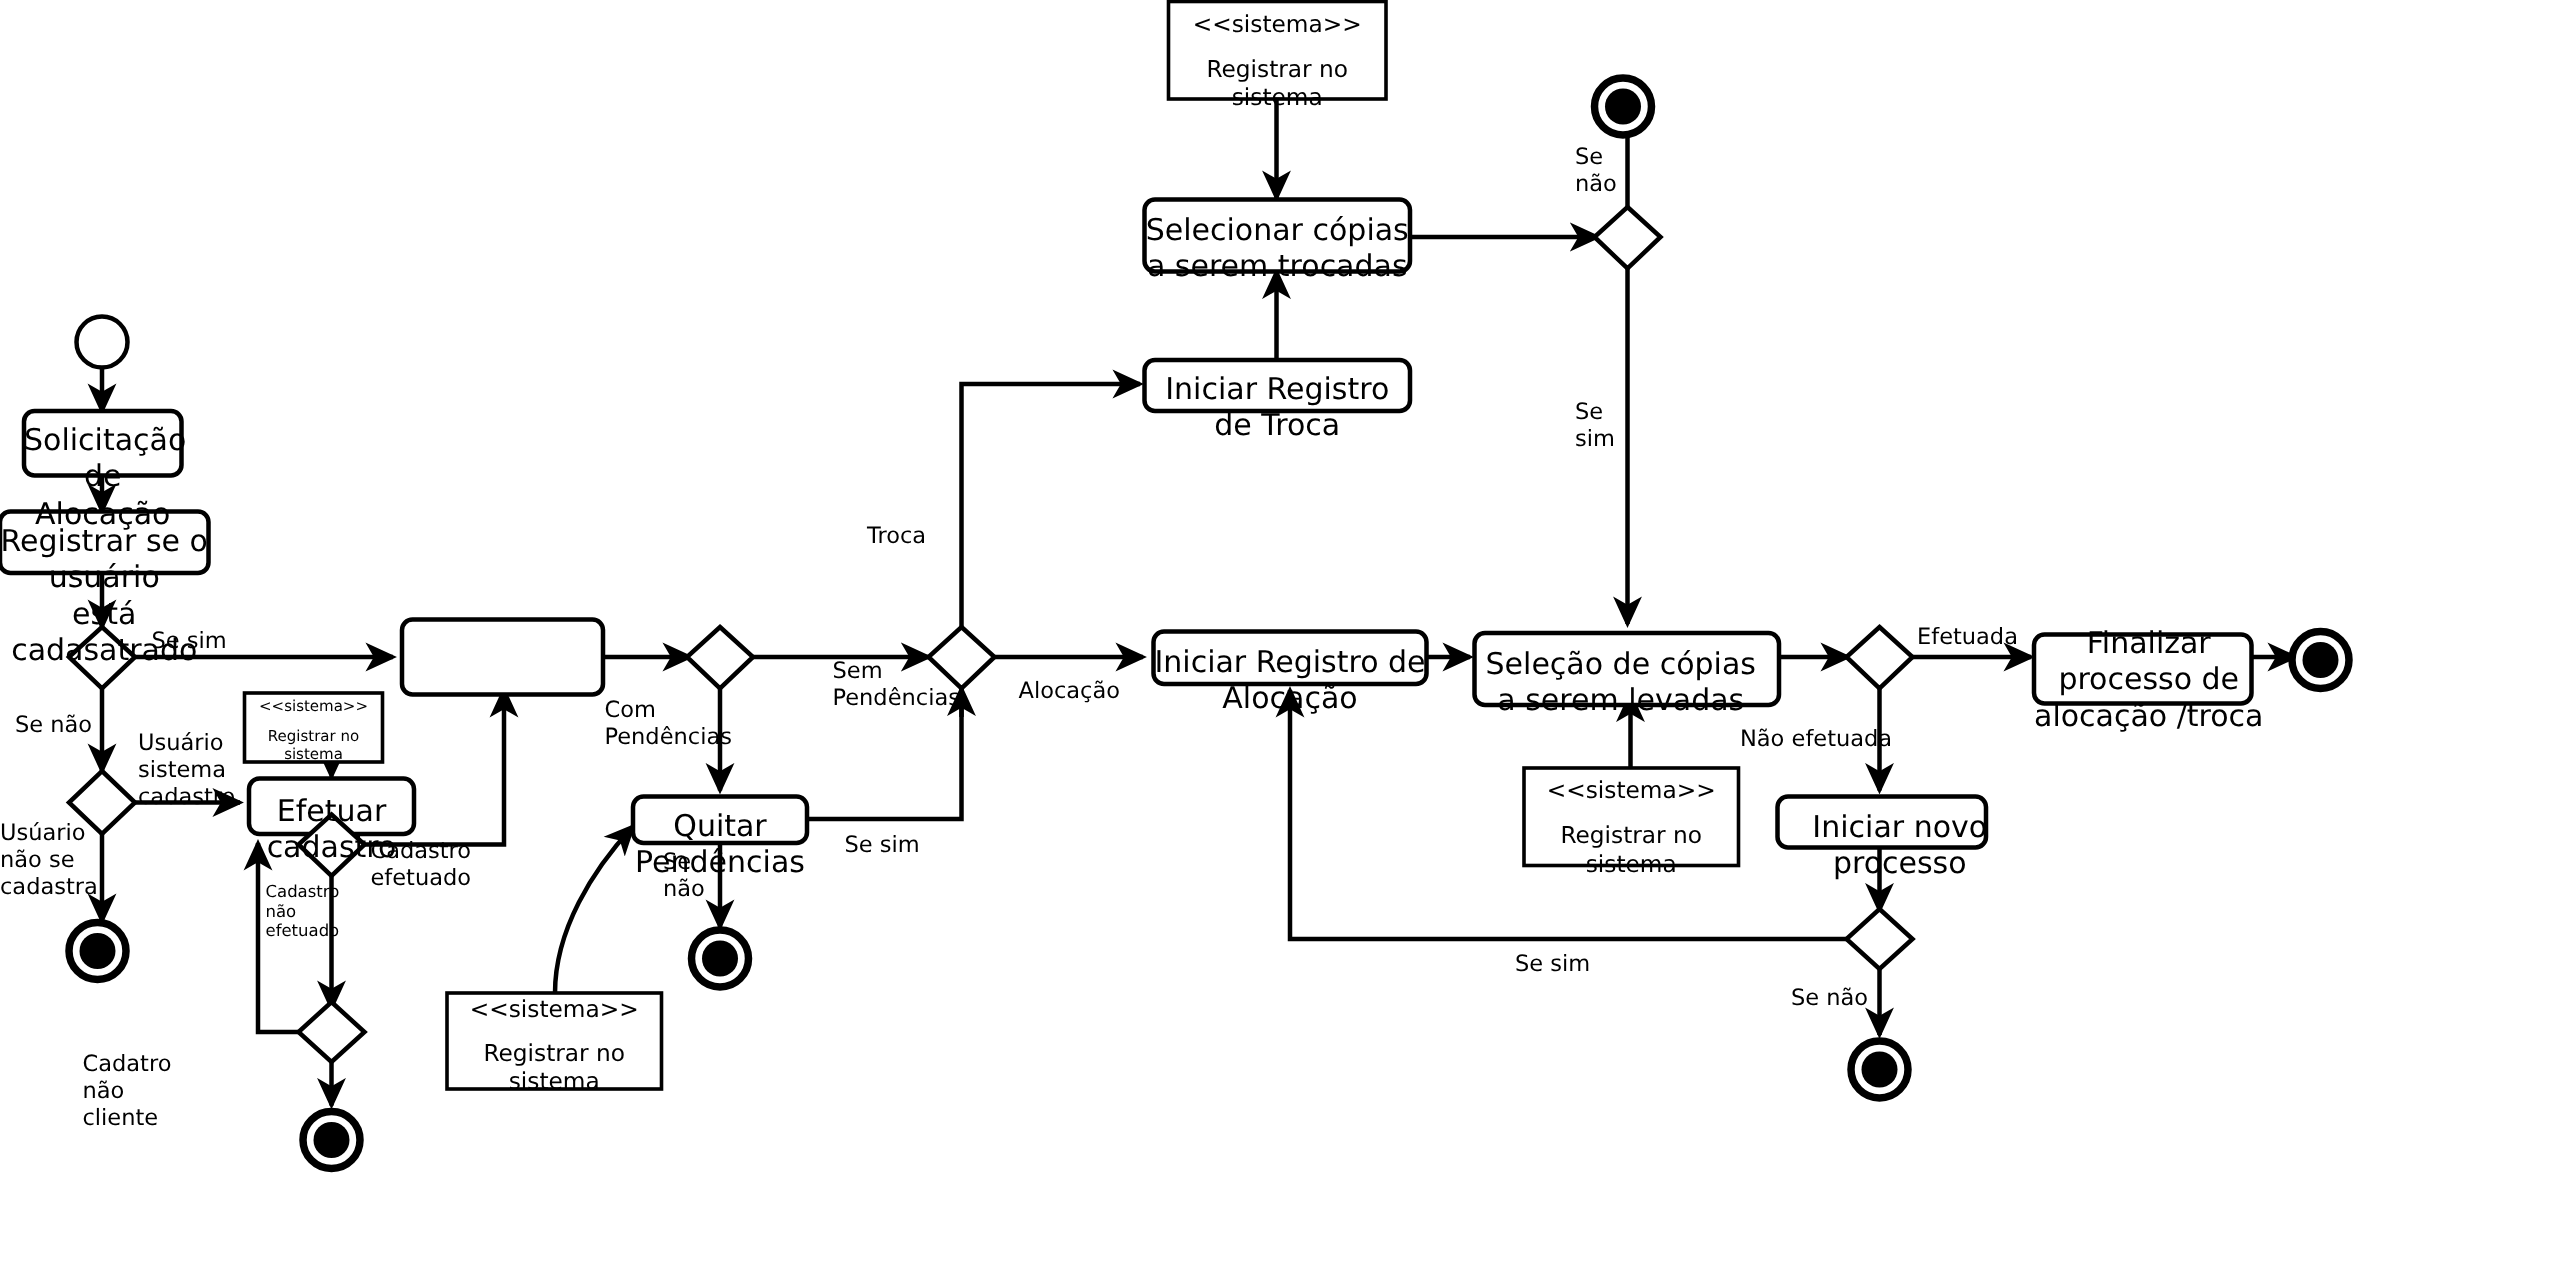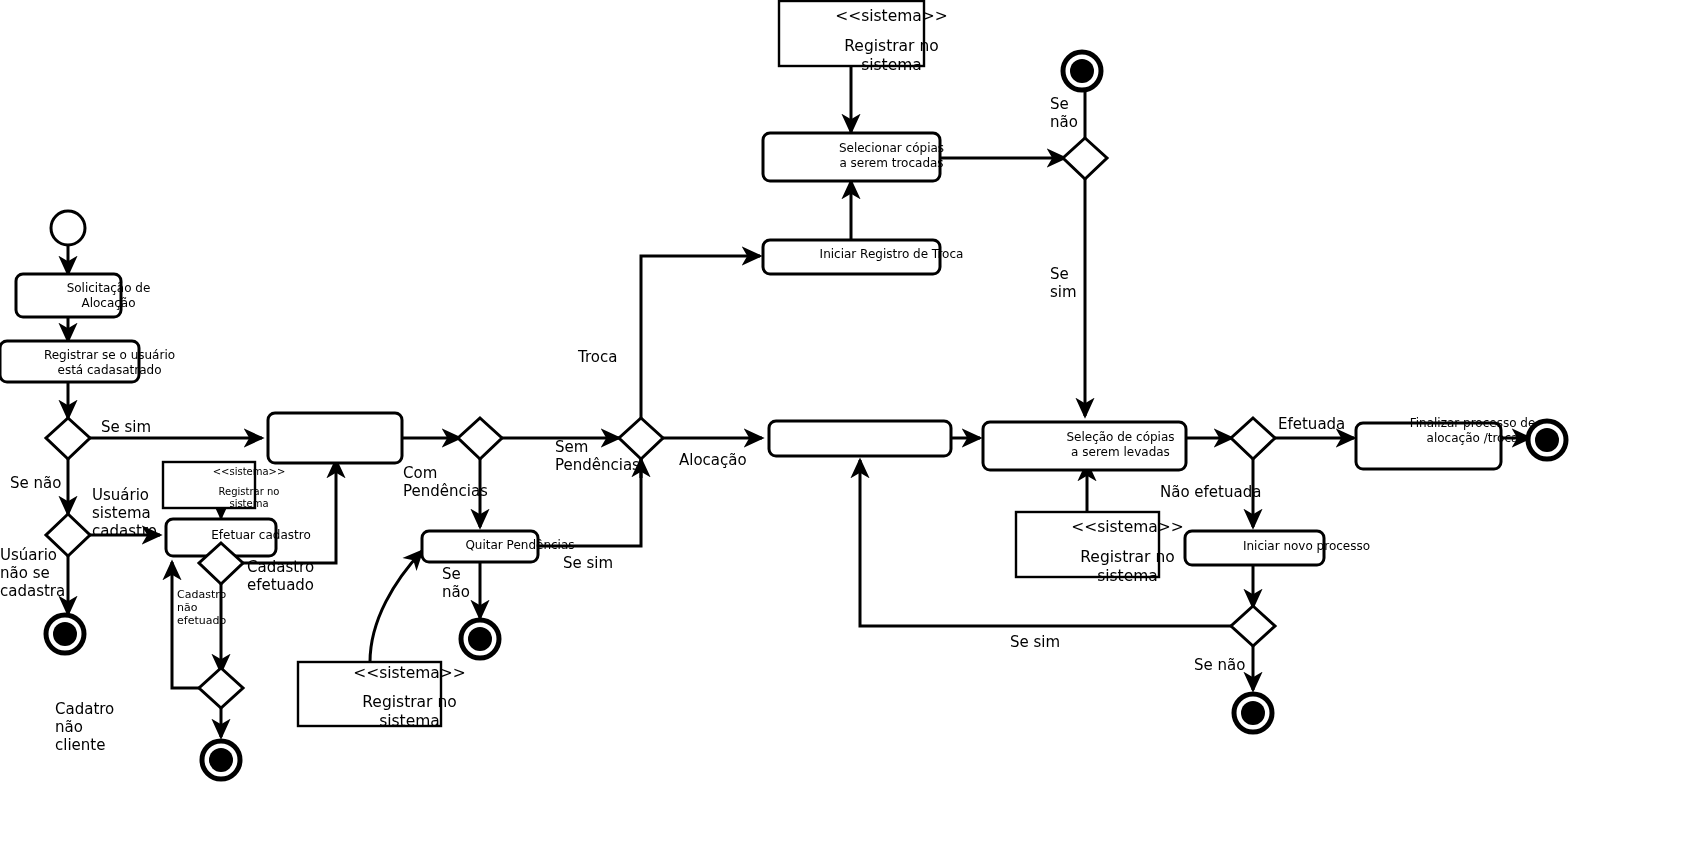--- a/index.html
+++ b/index.html
@@ -47,33 +47,32 @@
     stroke-width: 2.4;
   }
   .node-text {
     position: absolute;
     text-align: center;
     color: #000000;
     font-family: "DejaVu Sans", sans-serif;
     line-height: 1.22;
     white-space: pre-line;
     pointer-events: none;
-    padding-left: 40px;
   }
   .edge-label {
     position: absolute;
     color: #000000;
     font-family: "DejaVu Sans", sans-serif;
     font-size: 15px;
     line-height: 1.2;
     white-space: pre-line;
     pointer-events: none;
   }
   .action-label {
-    font-size: 12px;
+    font-size: 20px;
   }
   .system-label {
     font-size: 15.5px;
   }
   .system-label-small {
     font-size: 10px;
   }
   .edge-label-small {
     font-size: 11px;
   }
@@ -240,20 +239,21 @@
   <div class="node-text system-label" style="left:298px; top:693px; width:143px;">Registrar no sistema</div>
 
   <div class="node-text system-label" style="left:779px; top:7px; width:145px;">&lt;&lt;sistema&gt;&gt;</div>
   <div class="node-text system-label" style="left:779px; top:37px; width:145px;">Registrar no sistema</div>
 
   <div class="node-text action-label" style="left:763px; top:141px; width:177px;">Selecionar cópias
 a serem trocadas</div>
 
   <div class="node-text action-label" style="left:763px; top:247px; width:177px;text-align:center;">Iniciar Registro de Troca</div>
 
+  <div class="node-text action-label" style="left:769px; top:429px; width:182px;">Iniciar Registro de Alocação</div>
 
   <div class="node-text action-label" style="left:983px; top:430px; width:195px;">Seleção de cópias
 a serem levadas</div>
 
   <div class="node-text system-label" style="left:1016px; top:518px; width:143px;">&lt;&lt;sistema&gt;&gt;</div>
   <div class="node-text system-label" style="left:1016px; top:548px; width:143px;">Registrar no sistema</div>
 
   <div class="node-text action-label" style="left:1356px; top:416px; width:153px;">Finalizar processo de
 alocação /troca</div>
 

